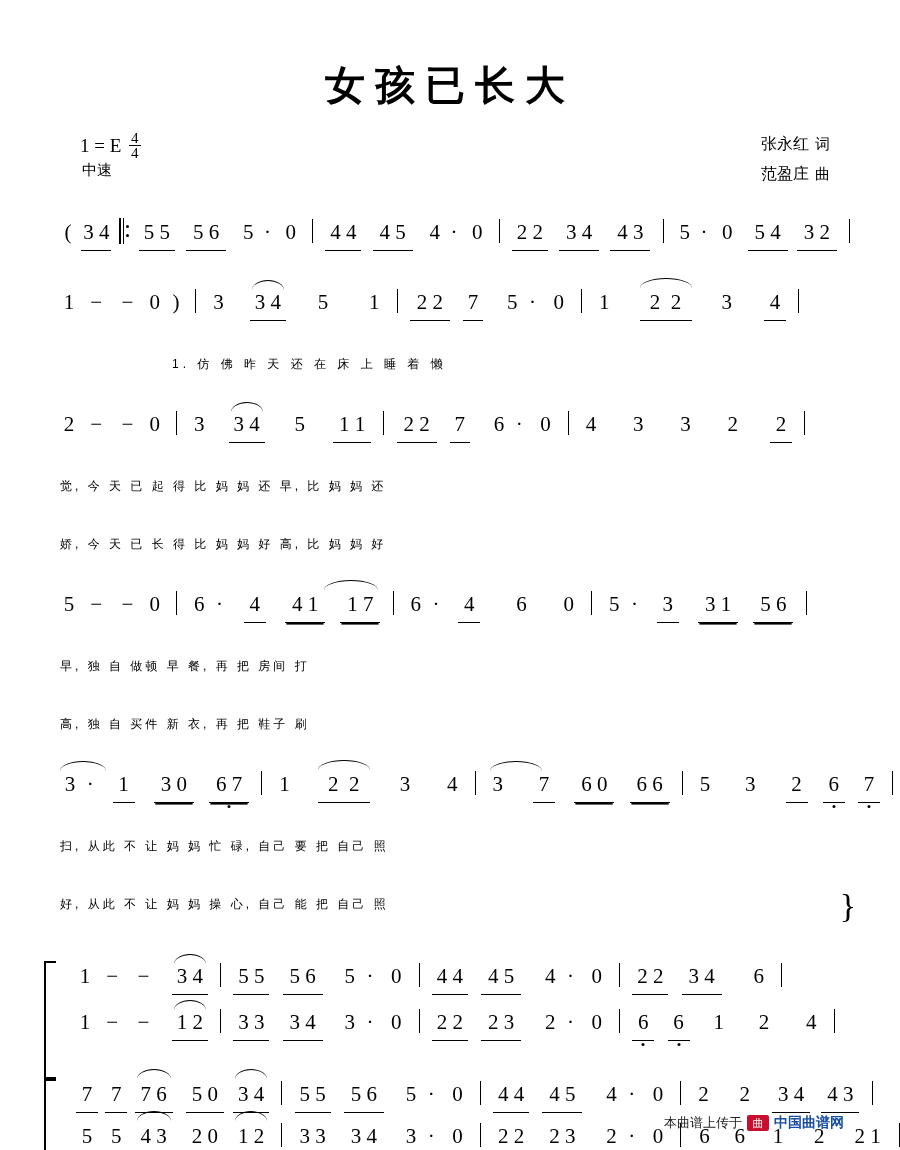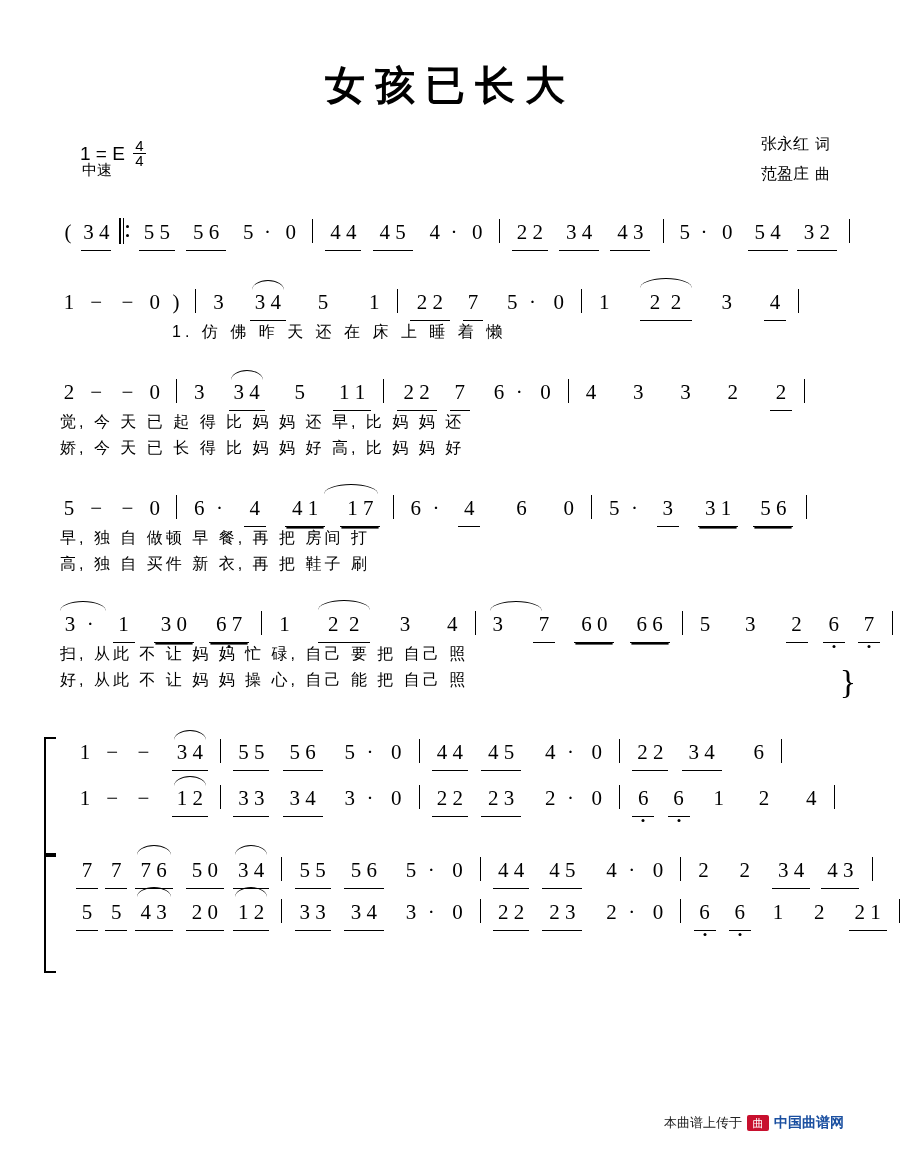--- a/index.html
+++ b/index.html
@@ -32,23 +32,23 @@
     margin: 0;
   }
   .header-row {
     position: relative;
     height: 70px;
     margin-top: 14px;
   }
   .keysig {
     position: absolute;
     left: 20px;
-    top: 12px;
+    top: 4px;
     font-size: 19px;
-    font-family: Liberation Sans, sans-serif;
+    font-family: Liberation Serif, serif;
   }
   .keysig .frac {
     display: inline-block;
     vertical-align: -0.45em;
     text-align: center;
     line-height: 0.95;
     font-size: 15px;
     margin-left: 3px;
   }
   .keysig .frac .num {
@@ -90,25 +90,26 @@
     font-family: "Liberation Serif", serif;
     font-size: 21px;
     letter-spacing: 0px;
     white-space: nowrap;
     height: 34px;
     line-height: 34px;
   }
   .lyric-line {
     position: relative;
     font-family: "Liberation Sans", sans-serif;
-    font-size: 16px;
+    font-size: 12px;
     white-space: nowrap;
     height: 26px;
     line-height: 26px;
     margin-left: 0px;
+    margin-top: 32px;
   }
   .tok {
     display: inline-block;
     position: relative;
     text-align: center;
   }
   .und {
     border-bottom: 1.4px solid #000;
     padding-bottom: 1px;
   }

